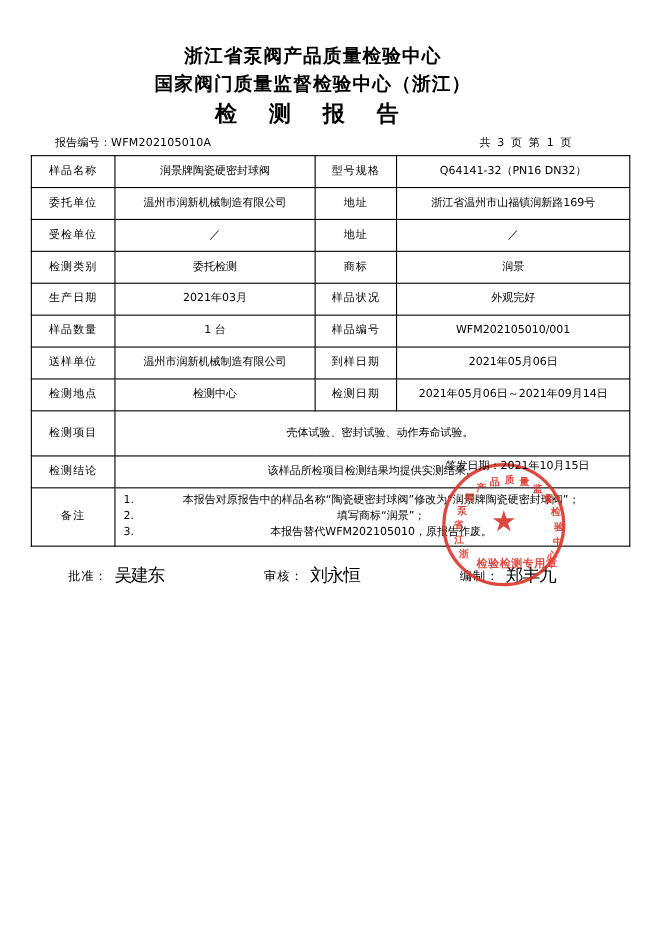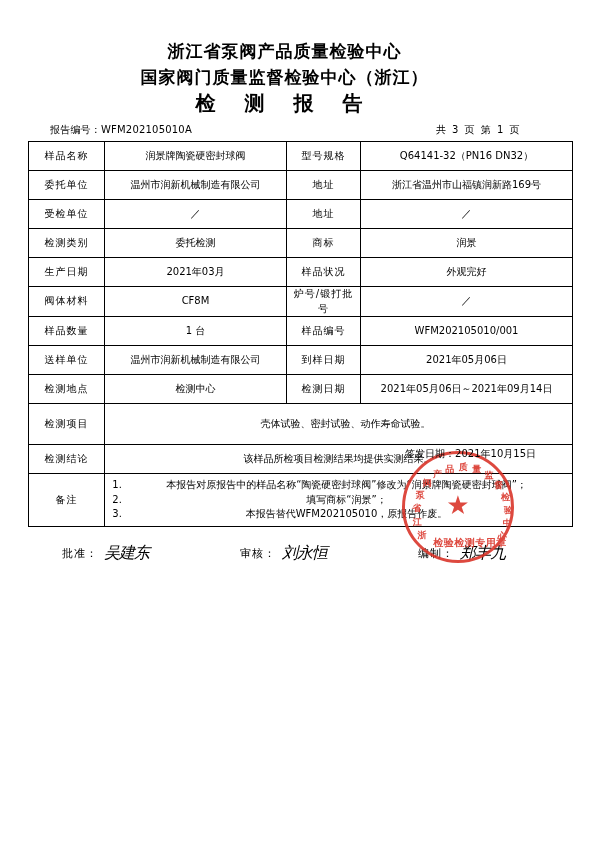--- a/index.html
+++ b/index.html
@@ -155,21 +155,20 @@
     display: flex;
     justify-content: space-between;
     align-items: center;
     padding: 16px 34px 0 34px;
     font-size: 11px;
   }
   .sig-group { display: flex; align-items: center; gap: 4px; }
   .sig-label { letter-spacing: 1px; }
   .sig-hand {
     font-family: "DejaVu Serif", "Liberation Serif", serif;
-    font-style: italic;
     font-size: 16px;
     transform: rotate(-6deg) skewX(-8px);
     letter-spacing: -1px;
     display: inline-block;
     padding: 0 2px;
   }
 </style>
 </head>
 <body>
 
@@ -215,26 +214,20 @@
         <td class="label">检测类别</td>
         <td>委托检测</td>
         <td class="label">商标</td>
         <td>润景</td>
       </tr>
       <tr>
         <td class="label">生产日期</td>
         <td>2021年03月</td>
         <td class="label">样品状况</td>
         <td>外观完好</td>
-      </tr>
-      <tr>
-        <td class="label">阀体材料</td>
-        <td>CF8M</td>
-        <td class="label">炉号/锻打批号</td>
-        <td>／</td>
       </tr>
       <tr>
         <td class="label">样品数量</td>
         <td>1 台</td>
         <td class="label">样品编号</td>
         <td>WFM202105010/001</td>
       </tr>
       <tr>
         <td class="label">送样单位</td>
         <td>温州市润新机械制造有限公司</td>

